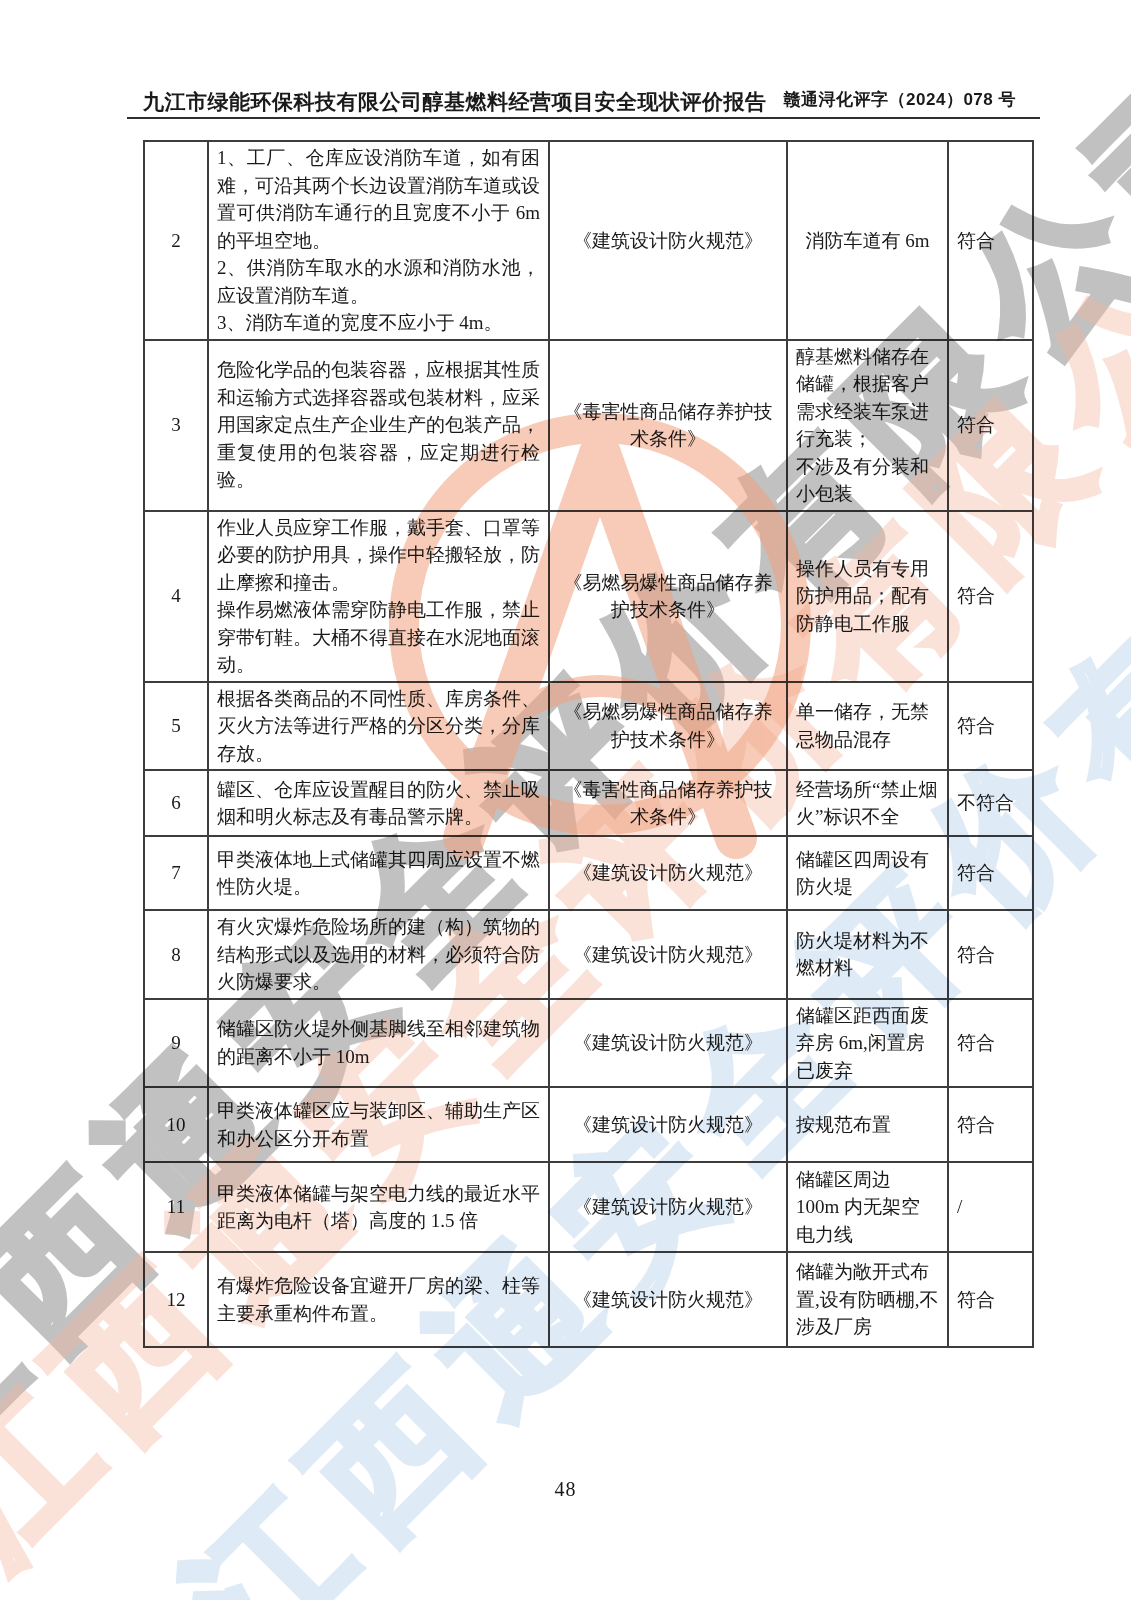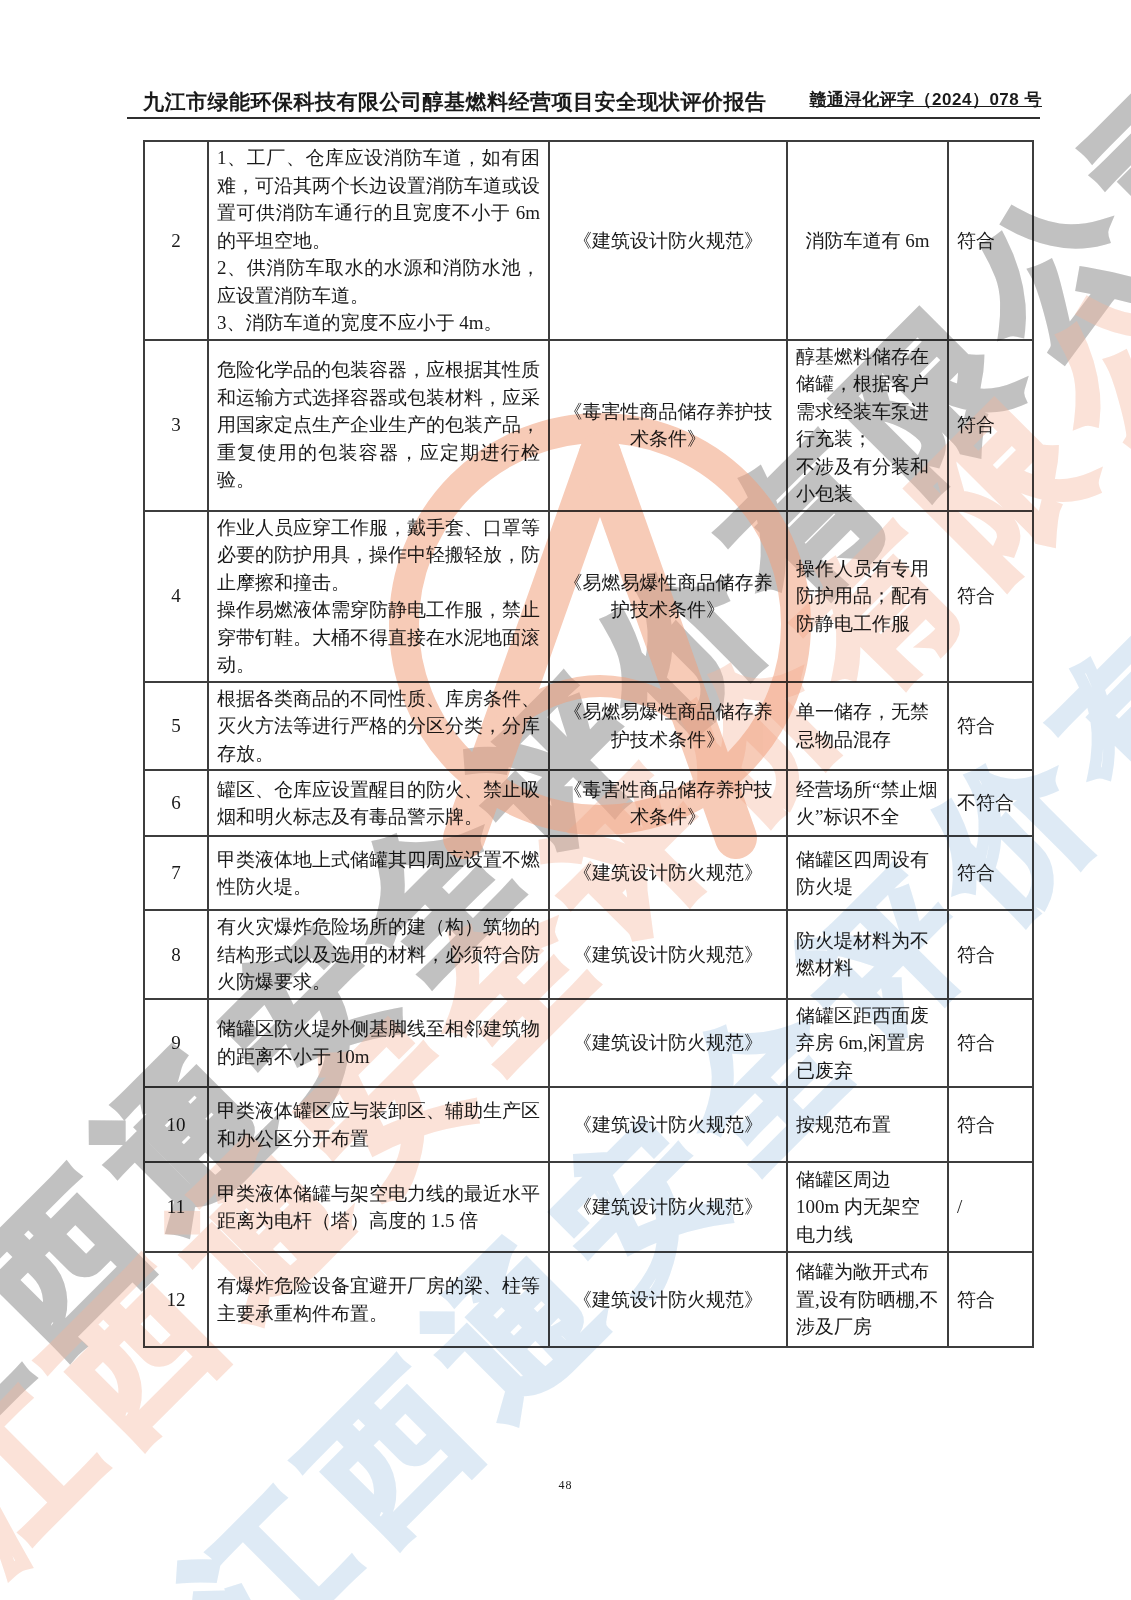--- a/index.html
+++ b/index.html
@@ -7,22 +7,22 @@
     width:1131px;height:1600px;position:relative;background:#ffffff;
     font-family:"Liberation Serif","DejaVu Serif",serif;color:#1a1a1a;
     overflow:hidden;
   }
   
   .hdr-left{
     position:absolute;left:143px;top:88px;font-size:21px;font-weight:bold;
     font-family:"Liberation Sans","DejaVu Sans",sans-serif;letter-spacing:.5px;
   }
   .hdr-right{
-    position:absolute;right:89px;top:88px;font-size:17px;font-weight:bold;
-    font-family:"Liberation Sans","DejaVu Sans",sans-serif;letter-spacing:.5px;text-decoration:underline;
+    position:absolute;right:115px;top:88px;font-size:17px;font-weight:bold;
+    font-family:"Liberation Sans","DejaVu Sans",sans-serif;letter-spacing:.5px;
   }
   .hdr-rule{
     position:absolute;left:127px;top:117px;width:913px;height:0;
     border-top:2.5px solid #2f2f2f;
   }
   
   table.review{
     position:absolute;left:143px;top:140px;width:889px;
     border-collapse:collapse;table-layout:fixed;
   }
@@ -32,21 +32,21 @@
     overflow:hidden;
   }
   td.c-num{text-align:center;font-family:"Liberation Serif",serif;padding:2px 2px;}
   td.c-desc{text-align:justify;white-space:pre-line;padding:2px 11px;}
   td.c-std{text-align:center;padding:2px 6px;}
   td.c-act{text-align:left;white-space:pre-line;padding:2px 9px;line-height:27px;}
   td.c-res{text-align:left;padding:2px 2px;}
   
   .page-num{
     position:absolute;left:0;top:1478px;width:1131px;text-align:center;
-    font-size:12px;letter-spacing:1px;
+    font-size:20px;letter-spacing:1px;
   }
   
   .wm{
     position:absolute;inset:0;overflow:hidden;pointer-events:none;
     mix-blend-mode:multiply;z-index:5;
   }
   .wm-diag{
     position:absolute;white-space:nowrap;
     font-family:"Liberation Sans","DejaVu Sans",sans-serif;font-weight:bold;
     font-size:150px;line-height:150px;letter-spacing:25px;

